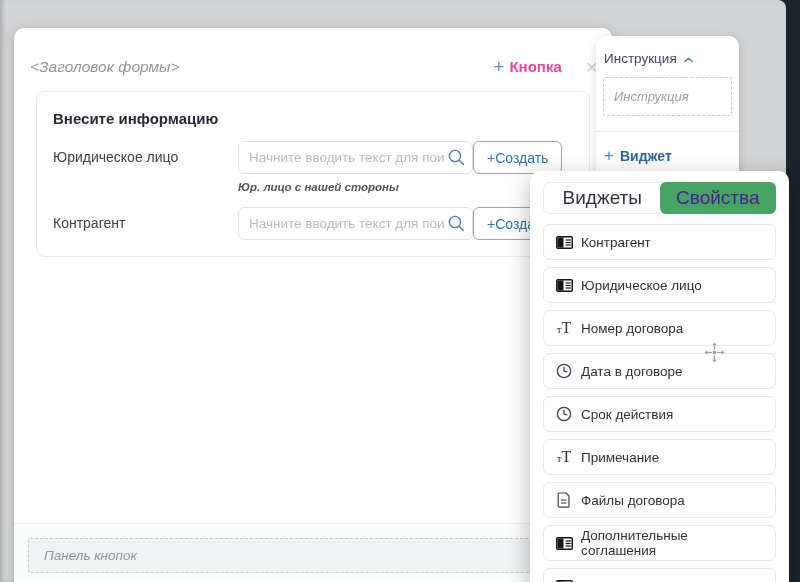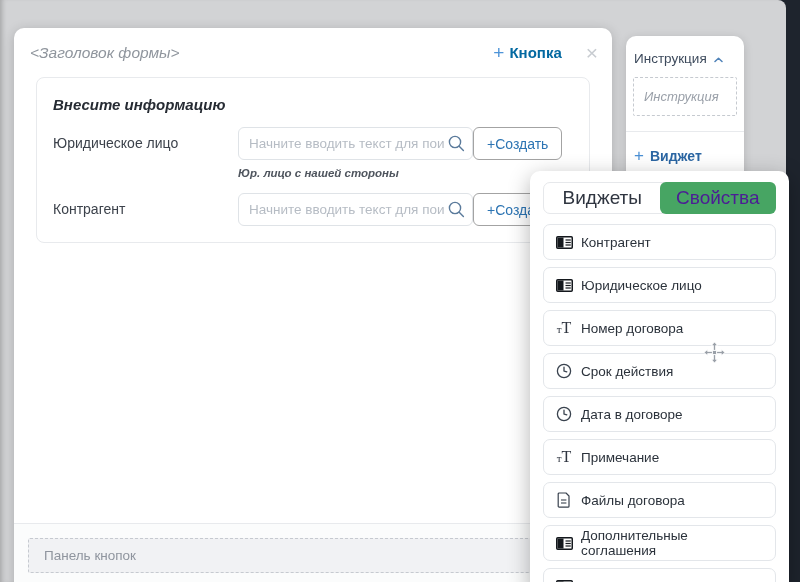--- a/index.html
+++ b/index.html
@@ -6,51 +6,51 @@
   body{background:#11161d;font-family:"Liberation Sans",sans-serif;}
   .screen{position:relative;width:800px;height:582px;overflow:hidden;background:#1e242d;}
 
   
   .window{position:absolute;left:0;top:0;width:786px;height:582px;background:#d2d3d5;
           border-radius:0 8px 8px 0;box-shadow:inset 5px 0 5px -3px rgba(0,0,0,.22);}
 
   
   .dialog{position:absolute;left:14px;top:28px;width:598px;bottom:-14px;background:#fff;
           border-radius:10px;box-shadow:0 2px 12px rgba(0,0,0,.18);z-index:2;}
-  .dialog-header{display:flex;align-items:center;padding:14px 14px 0 16px;}
+  .dialog-header{display:flex;align-items:center;padding:28px 14px 0 16px;}
   .dialog-title{font-style:italic;font-size:15.5px;color:#8f959d;flex:1;}
   .btn-add-button{display:flex;align-items:center;gap:5px;background:none;border:none;cursor:pointer;padding:0;margin-right:24px;}
   .btn-add-button .plus{color:#4e94d8;font-size:19px;font-weight:400;line-height:1;}
-  .btn-add-button .lbl{color:#0369a1;font-size:15px;font-weight:700;}
+  .btn-add-button .lbl{color:#ec4899;font-size:15px;font-weight:700;}
   .close-x{color:#c8ccd1;font-size:21px;line-height:1;cursor:pointer;font-weight:400;}
 
   .section-box{margin:14px 22px 0 22px;border:1px solid #e8eaed;border-radius:8px;padding:18px 16px 16px 16px;}
-  .section-heading{font-size:15px;font-weight:700;color:#262b33;margin-bottom:14px;font-style:italic;}
+  .section-heading{font-size:15px;font-weight:700;color:#262b33;margin-bottom:14px;}
   .field-row{display:flex;align-items:flex-start;margin-bottom:14px;}
   .field-row:last-child{margin-bottom:0;}
   .field-label{width:185px;font-size:14px;color:#3c424b;line-height:33px;}
   .field-control{display:flex;flex-direction:column;}
   .control-line{display:flex;align-items:center;}
   .search-input-wrap{position:relative;width:235px;}
   .search-input{width:100%;height:33px;box-sizing:border-box;border:1px solid #dfe3e7;border-radius:6px;
                 padding:0 28px 0 10px;font-size:13.5px;color:#3c424b;font-family:"Liberation Sans",sans-serif;outline:none;}
   .search-input::placeholder{color:#b6bcc4;}
   .search-glyph{position:absolute;right:7px;top:7px;}
   .btn-create{height:33px;background:#fff;border:1px solid #a3a3a3;border-radius:6px;
               color:#2c74b3;font-size:14px;padding:0 13px;cursor:pointer;white-space:nowrap;font-family:"Liberation Sans",sans-serif;}
   .field-helper{font-size:11.5px;font-style:italic;color:#4f555e;margin-top:7px;font-weight:700;}
 
   .dialog-footer{position:absolute;left:0;right:0;top:495px;bottom:0;background:#fbfcfc;
                  border-top:1px solid #e8eaed;border-radius:0 0 10px 10px;}
   .footer-dashed{margin:14px 14px 0 14px;height:33px;border:1.5px dashed #c6cad0;border-radius:2px;
                  background:#f1f2f4;display:flex;align-items:center;padding-left:15px;
-                 font-size:13.5px;color:#8f959e;}
-
-  
-  .sidebar-card{position:absolute;left:626px;top:36px;width:118px;height:175px;background:#fff;
+                 font-size:13.5px;font-style:italic;color:#8f959e;}
+
+  
+  .sidebar-card{position:absolute;left:596px;top:36px;width:143px;height:175px;background:#fff;
                 border-radius:10px;box-shadow:0 2px 10px rgba(0,0,0,.15);z-index:3;padding:15px 7px 0 7px;box-sizing:border-box;}
   .sidebar-head{display:flex;align-items:center;gap:7px;padding-left:1px;font-size:13.5px;color:#3d4a5c;cursor:pointer;}
   .sidebar-dashed{margin-top:11px;height:37px;border:1.5px dashed #c6cad0;border-radius:2px;
                   display:flex;align-items:center;padding-left:10px;font-size:13px;font-style:italic;color:#9aa0a9;}
   .sidebar-divider{margin:15px -7px 0 -7px;border-top:1px solid #e8eaed;}
   .add-widget{display:flex;align-items:center;gap:6px;margin-top:15px;padding-left:1px;cursor:pointer;}
   .add-widget .plus{color:#4a8fd4;font-size:17px;line-height:1;}
   .add-widget .lbl{color:#2b66a3;font-size:14px;font-weight:700;}
 
   
@@ -192,31 +192,31 @@
         <span>Номер договора</span>
       </div>
 
       <div class="witem">
         <span class="icon-box">
           <svg width="16" height="16" viewBox="0 0 16 16">
               <circle cx="8" cy="8" r="6.6" fill="none" stroke="#39424e" stroke-width="1.3"></circle>
               <polyline points="8,4.2 8,8 10.8,8.9" fill="none" stroke="#39424e" stroke-width="1.3" stroke-linecap="round"></polyline>
             </svg>
         </span>
-        <span>Срок действия</span>
+        <span>Дата в договоре</span>
       </div>
 
       <div class="witem">
         <span class="icon-box">
           <svg width="16" height="16" viewBox="0 0 16 16">
               <circle cx="8" cy="8" r="6.6" fill="none" stroke="#39424e" stroke-width="1.3"></circle>
               <polyline points="8,4.2 8,8 10.8,8.9" fill="none" stroke="#39424e" stroke-width="1.3" stroke-linecap="round"></polyline>
             </svg>
         </span>
-        <span>Дата в договоре</span>
+        <span>Срок действия</span>
       </div>
 
       <div class="witem">
         <span class="icon-box">
           <span class="ticon"><span class="small">т</span><span class="big">Т</span></span>
         </span>
         <span>Примечание</span>
       </div>
 
       <div class="witem">

